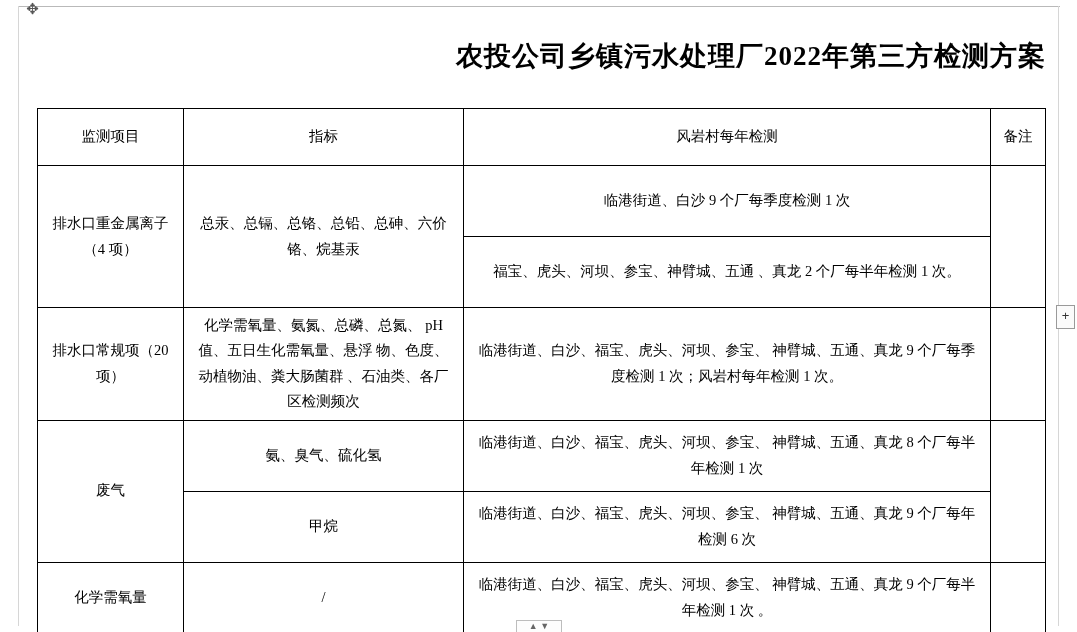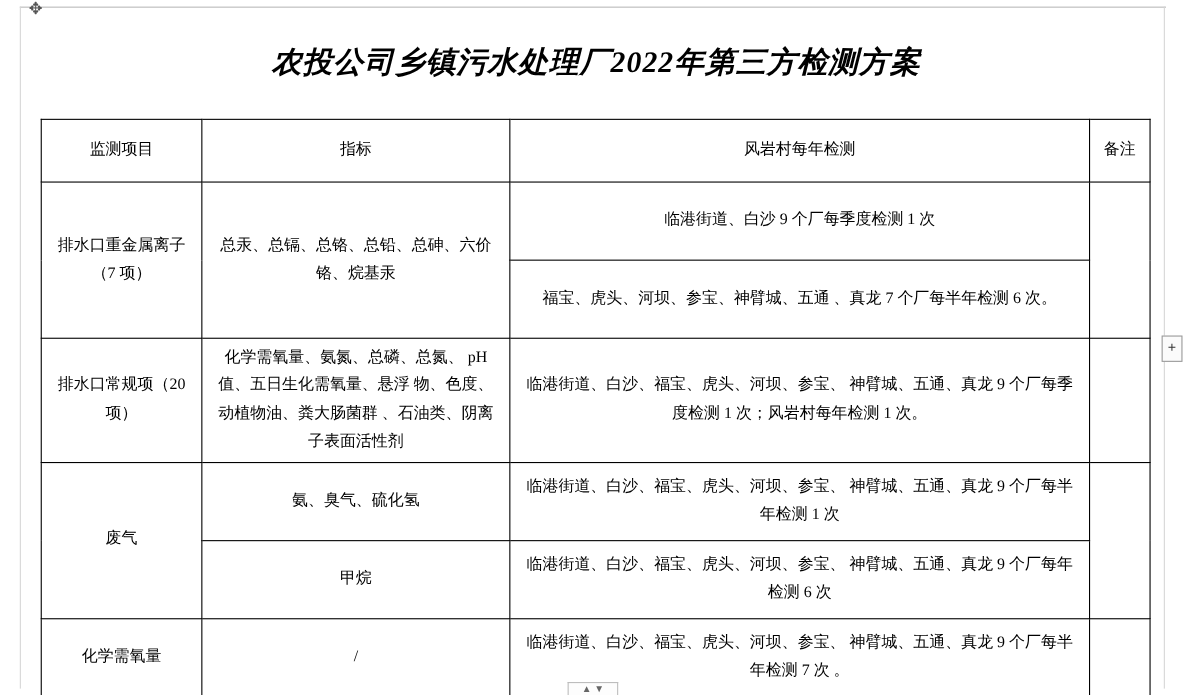--- a/index.html
+++ b/index.html
@@ -98,26 +98,25 @@
     text-align: center;
     color: #666;
   }
 
   
   .doc-title {
     position: absolute;
     left: 38px;
     top: 38px;
     width: 1008px;
-    text-align: center;
+    text-align: right;
     font-size: 27px;
     font-weight: bold;
     letter-spacing: 1px;
     font-family: "Liberation Serif", "DejaVu Serif", serif;
-    font-style: italic;
   }
 
   
   table.main {
     position: absolute;
     left: 37px;
     top: 108px;
     width: 1008px;
     border-collapse: collapse;
     table-layout: fixed;
@@ -166,50 +165,50 @@
     <tbody>
 
       <tr>
         <td class="hdr">监测项目</td>
         <td class="hdr">指标</td>
         <td class="hdr">风岩村每年检测</td>
         <td class="hdr">备注</td>
       </tr>
 
       <tr>
-        <td rowspan="2">排水口重金属离子（7 项）</td>
+        <td rowspan="2">排水口重金属离子（4 项）</td>
         <td rowspan="2">总汞、总镉、总铬、总铅、总砷、六价铬、烷基汞</td>
         <td class="cell-tall">临港街道、白沙 9 个厂每季度检测 1 次</td>
         <td rowspan="2"></td>
       </tr>
       <tr>
-        <td class="cell-tall">福宝、虎头、河坝、参宝、神臂城、五通 、真龙 7 个厂每半年检测 6 次。</td>
+        <td class="cell-tall">福宝、虎头、河坝、参宝、神臂城、五通 、真龙 2 个厂每半年检测 1 次。</td>
       </tr>
 
       <tr>
         <td>排水口常规项（20 项）</td>
-        <td>化学需氧量、氨氮、总磷、总氮、 pH 值、五日生化需氧量、悬浮 物、色度、动植物油、粪大肠菌群 、石油类、阴离子表面活性剂</td>
+        <td>化学需氧量、氨氮、总磷、总氮、 pH 值、五日生化需氧量、悬浮 物、色度、动植物油、粪大肠菌群 、石油类、各厂区检测频次</td>
         <td>临港街道、白沙、福宝、虎头、河坝、参宝、 神臂城、五通、真龙 9 个厂每季度检测 1 次；风岩村每年检测 1 次。</td>
         <td></td>
       </tr>
 
       <tr>
         <td rowspan="2">废气</td>
         <td class="cell-tall">氨、臭气、硫化氢</td>
-        <td class="cell-tall">临港街道、白沙、福宝、虎头、河坝、参宝、 神臂城、五通、真龙 9 个厂每半年检测 1 次</td>
+        <td class="cell-tall">临港街道、白沙、福宝、虎头、河坝、参宝、 神臂城、五通、真龙 8 个厂每半年检测 1 次</td>
         <td rowspan="2"></td>
       </tr>
       <tr>
         <td class="cell-tall">甲烷</td>
         <td class="cell-tall">临港街道、白沙、福宝、虎头、河坝、参宝、 神臂城、五通、真龙 9 个厂每年检测 6 次</td>
       </tr>
 
       <tr>
         <td class="cell-tall">化学需氧量</td>
         <td class="cell-tall">/</td>
-        <td class="cell-tall">临港街道、白沙、福宝、虎头、河坝、参宝、 神臂城、五通、真龙 9 个厂每半年检测 7 次 。</td>
+        <td class="cell-tall">临港街道、白沙、福宝、虎头、河坝、参宝、 神臂城、五通、真龙 9 个厂每半年检测 1 次 。</td>
         <td></td>
       </tr>
 
     </tbody>
   </table>
 
 </div>
 
 </body></html>

